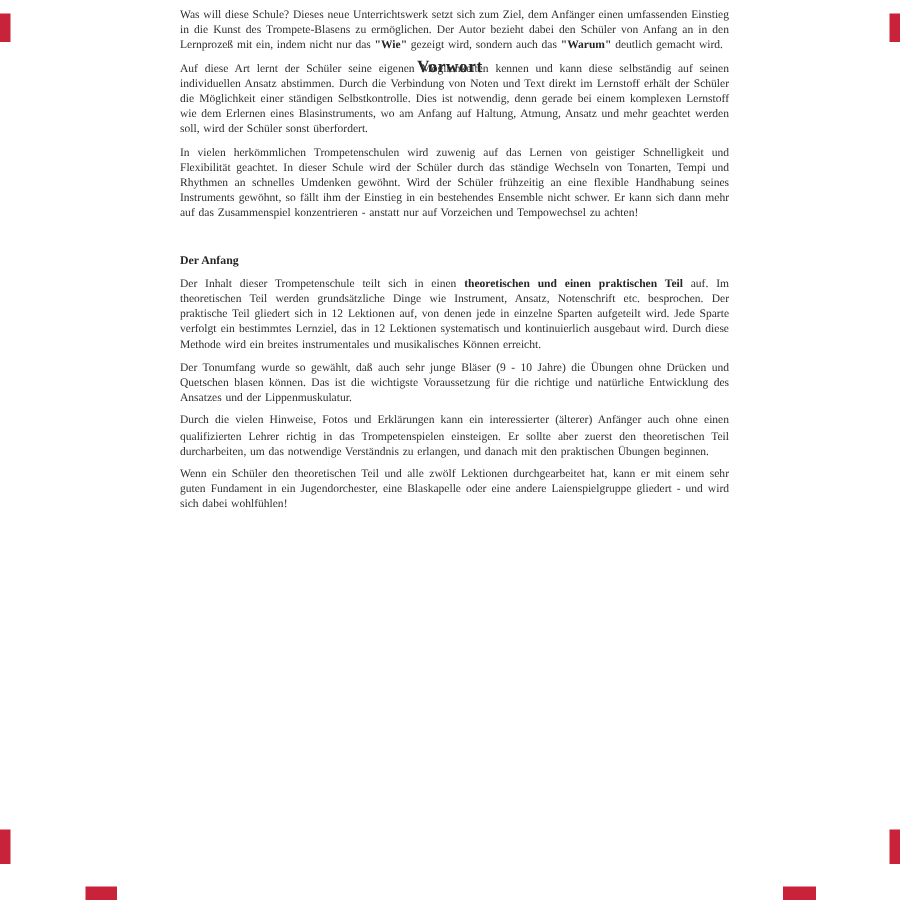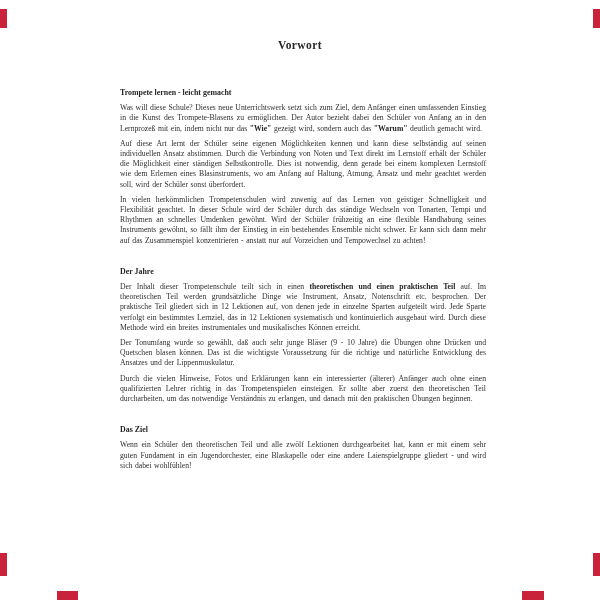--- a/index.html
+++ b/index.html
@@ -70,25 +70,23 @@
   <div class="crop-mark ml"></div>
   <div class="crop-mark mr"></div>
   <div class="crop-mark bl"></div>
   <div class="crop-mark br"></div>
 
   <div class="title-row">
     <span class="doc-title">Vorwort</span>
   </div>
 
   <main class="content" id="doc-content">
-      <h2 class="section-heading first">Trompete lernen - leicht gemacht</h2>
       <p class="para"><span>Was will diese Schule?  Dieses neue Unterrichtswerk setzt sich zum Ziel, dem Anfänger einen umfassenden Einstieg in die Kunst des Trompete-Blasens zu ermöglichen. Der Autor bezieht dabei den Schüler von Anfang an in den Lernprozeß mit ein, indem nicht nur das </span><b>"Wie"</b><span> gezeigt wird, sondern auch das </span><b>"Warum"</b><span> deutlich gemacht wird.</span></p>
       <p class="para"><span>Auf diese Art lernt der Schüler seine eigenen Möglichkeiten kennen und kann diese selbständig auf seinen individuellen Ansatz abstimmen. Durch die Verbindung von Noten und Text direkt im Lernstoff erhält der Schüler die Möglichkeit einer ständigen Selbstkontrolle. Dies ist notwendig, denn gerade bei einem komplexen Lernstoff wie dem Erlernen eines Blasinstruments, wo am Anfang auf Haltung, Atmung, Ansatz und mehr geachtet werden soll, wird der Schüler sonst überfordert.</span></p>
       <p class="para"><span>In vielen herkömmlichen Trompetenschulen wird zuwenig auf das Lernen von geistiger Schnelligkeit und Flexibilität geachtet. In dieser Schule wird der Schüler durch das ständige Wechseln von Tonarten, Tempi und Rhythmen an schnelles Umdenken gewöhnt. Wird der Schüler frühzeitig an eine flexible Handhabung seines Instruments gewöhnt, so fällt ihm der Einstieg in ein bestehendes Ensemble nicht schwer. Er kann sich dann mehr auf das Zusammenspiel konzentrieren  -  anstatt nur auf Vorzeichen und Tempowechsel zu achten!</span></p>
-      <h2 class="section-heading later">Der Jahre</h2>
+      <h2 class="section-heading later">Der Anfang</h2>
       <p class="para"><span>Der Inhalt dieser Trompetenschule teilt sich in einen </span><b>theoretischen und einen praktischen Teil</b><span> auf. Im theoretischen Teil werden grundsätzliche Dinge wie Instrument, Ansatz, Notenschrift etc. besprochen. Der praktische Teil gliedert sich in 12 Lektionen auf, von denen jede in einzelne Sparten aufgeteilt wird. Jede Sparte verfolgt ein bestimmtes Lernziel, das in 12 Lektionen systematisch und kontinuierlich ausgebaut wird. Durch diese Methode wird ein breites instrumentales und musikalisches Können erreicht.</span></p>
       <p class="para"><span>Der Tonumfang wurde so gewählt, daß auch sehr junge Bläser (9 - 10 Jahre) die Übungen ohne Drücken und Quetschen blasen können. Das ist die wichtigste Voraussetzung für die richtige und natürliche Entwicklung des Ansatzes und der Lippenmuskulatur.</span></p>
       <p class="para"><span>Durch die vielen Hinweise, Fotos und Erklärungen kann ein interessierter (älterer) Anfänger auch ohne einen qualifizierten Lehrer richtig in das Trompetenspielen einsteigen. Er sollte aber zuerst den theoretischen Teil durcharbeiten, um das notwendige Verständnis zu erlangen, und danach mit den praktischen Übungen beginnen.</span></p>
-      <h2 class="section-heading later">Das Ziel</h2>
       <p class="para"><span>Wenn ein Schüler den theoretischen Teil und alle zwölf Lektionen durchgearbeitet hat, kann er mit einem sehr guten Fundament in ein Jugendorchester, eine Blaskapelle oder eine andere Laienspielgruppe  gliedert - und wird sich dabei wohlfühlen!</span></p>
     </main>
 
 </div>
 
 </body></html>

